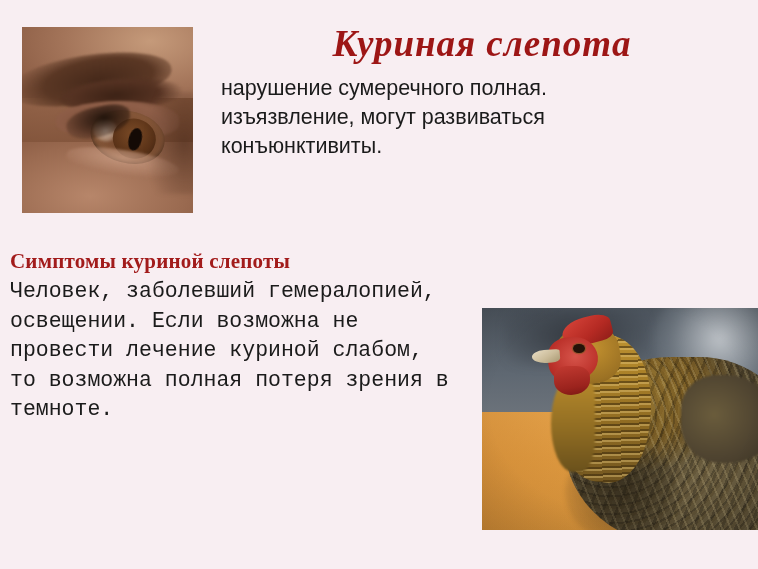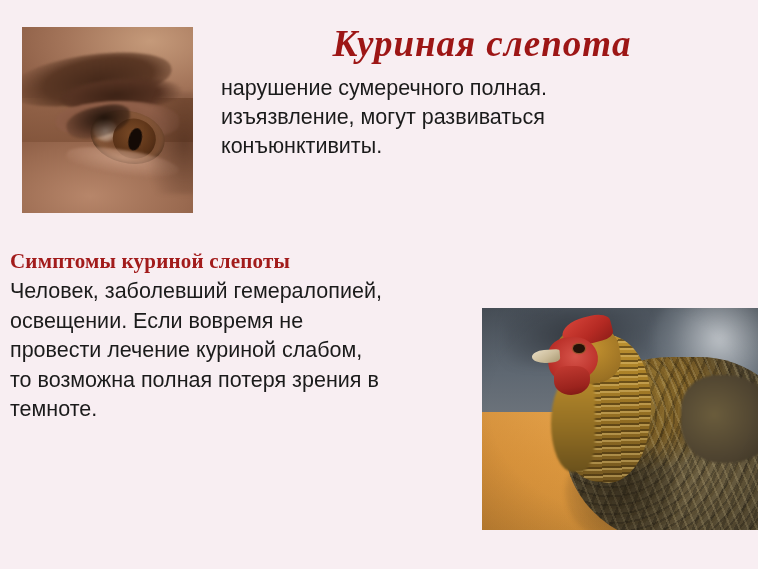--- a/index.html
+++ b/index.html
@@ -63,20 +63,21 @@
     line-height: 27px;
     color: #a21b1b;
     white-space: nowrap;
     letter-spacing: 0.2px;
   }
   #symptoms-body {
     margin-top: 2px;
     font-size: 21.5px;
     line-height: 29.5px;
     color: #1b1b1b;
+    font-family: Liberation Mono, monospace;
   }
   #symptoms-body .ln { display: block; white-space: nowrap; }
 
   
   #eye-photo {
     position: absolute;
     left: 22px;
     top: 27px;
     width: 171px;
     height: 186px;
@@ -441,21 +442,21 @@
   <div id="intro">
     <span class="ln">нарушение сумеречного полная.</span>
     <span class="ln">изъязвление, могут развиваться</span>
     <span class="ln">конъюнктивиты.</span>
   </div>
 
   <div id="symptoms">
     <div id="symptoms-heading">Симптомы куриной слепоты</div>
     <div id="symptoms-body">
       <span class="ln">Человек, заболевший гемералопией,</span>
-      <span class="ln">освещении. Если вовремя не</span>
+      <span class="ln">освещении. Если возможна не</span>
       <span class="ln">провести лечение куриной слабом,</span>
       <span class="ln">то возможна полная потеря зрения в</span>
       <span class="ln">темноте.</span>
     </div>
   </div>
 
   <div id="chicken-photo">
     <div class="bg-sky"></div>
     <div class="bg-blur-dark"></div>
     <div class="bg-blur-light"></div>

